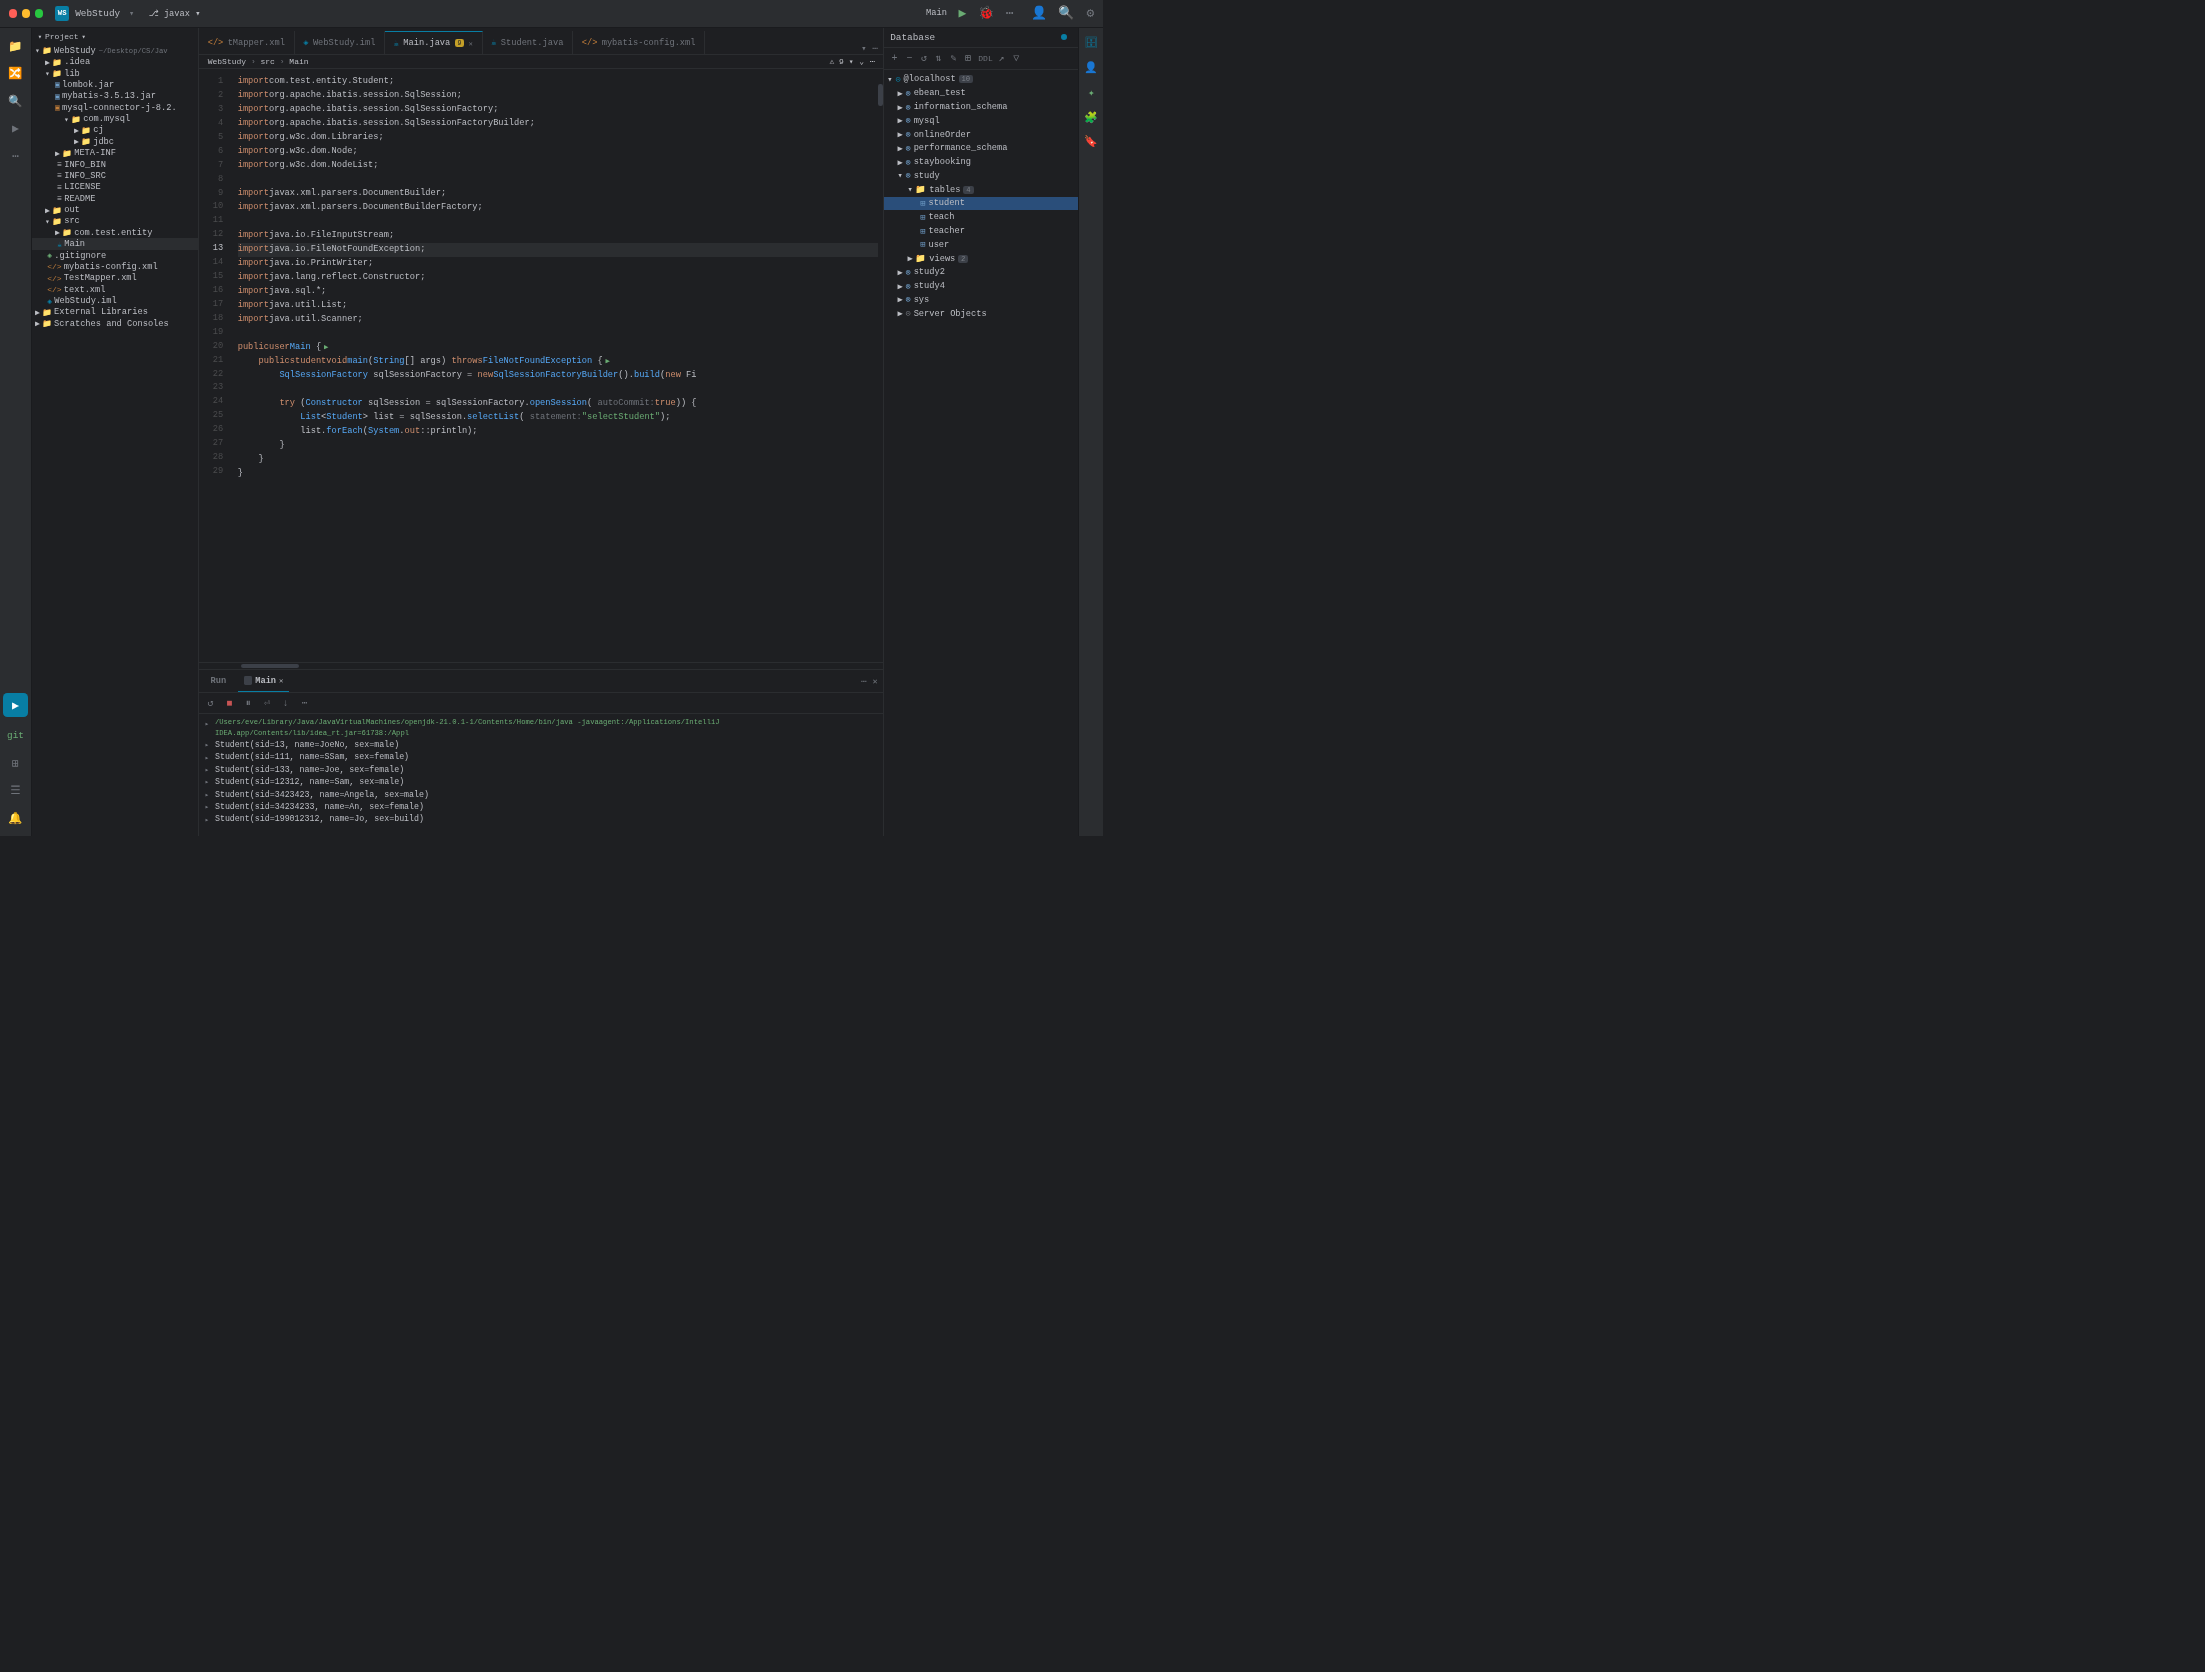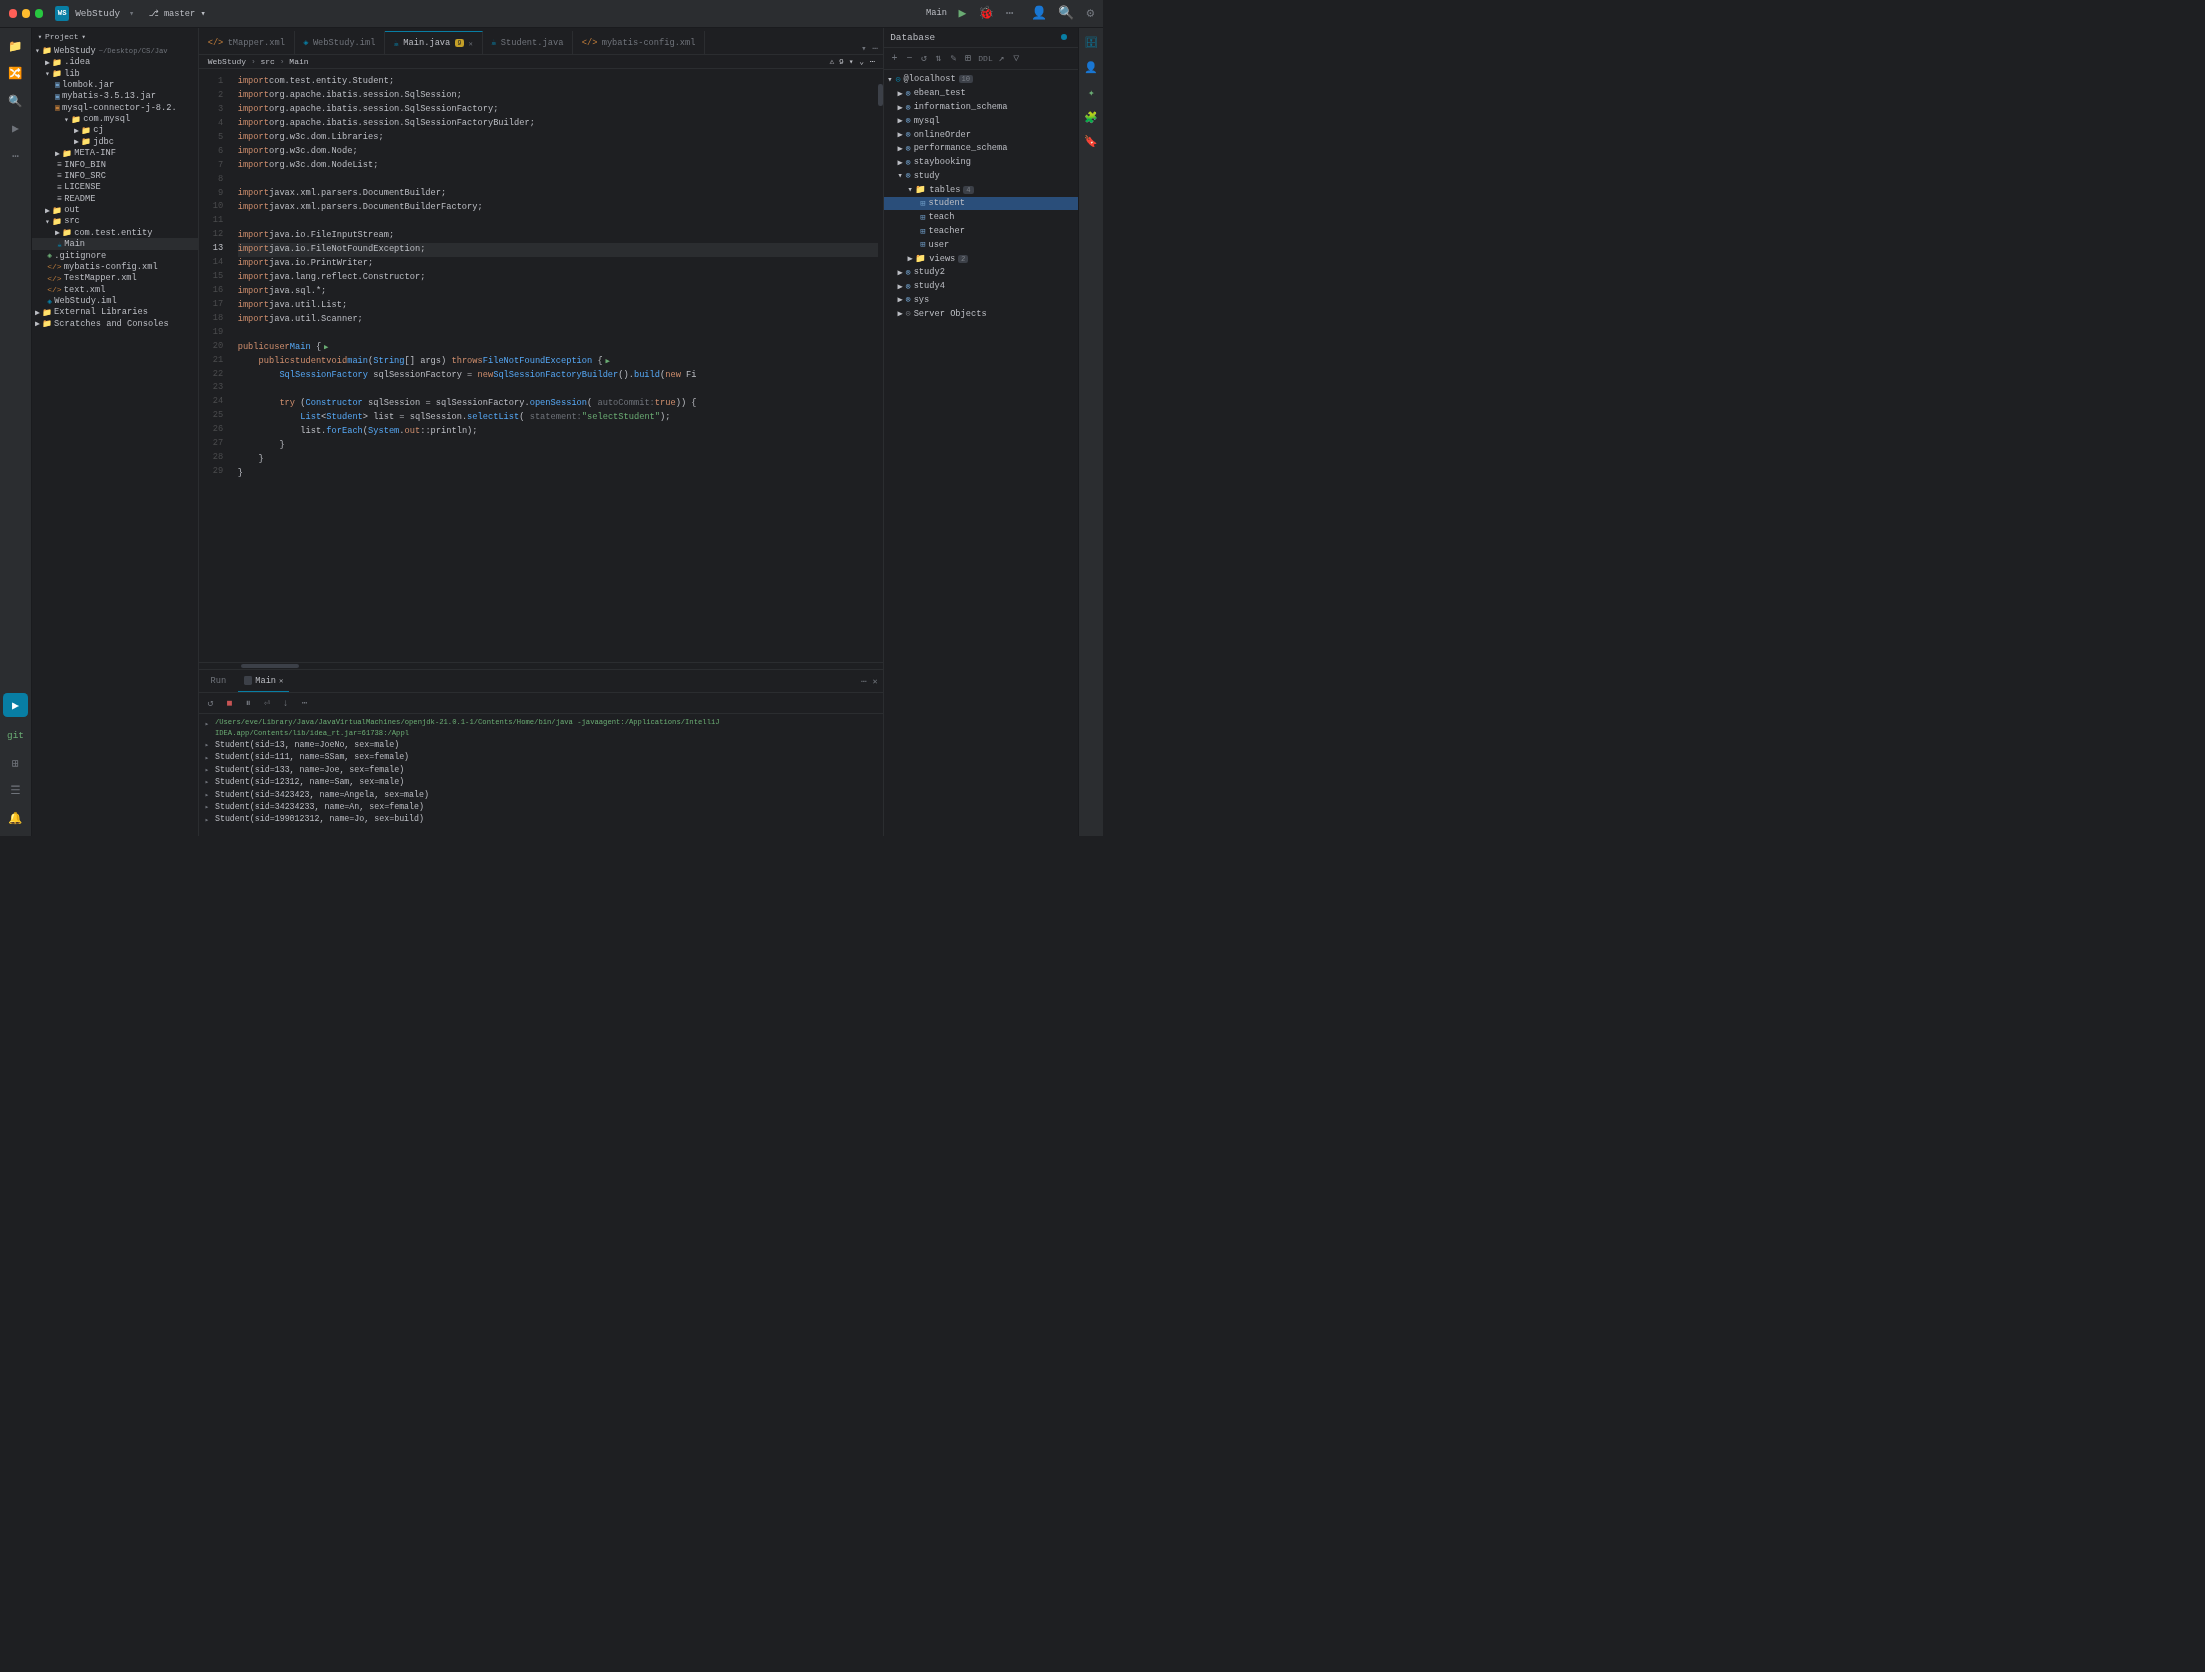--- a/index.html
+++ b/index.html
@@ -335,20 +335,21 @@
       gap: 5.8px;
     }
     .bottom-tab {
       font-size: 8.7px;
       color: #6f737a;
       cursor: pointer;
       padding: 0 5.8px;
       height: 100%;
       display: flex;
       align-items: center;
+      font-weight: bold;
     }
     .bottom-tab.active {
       color: #bcbec4;
       border-bottom: 1.4px solid #087ea4;
     }
     .bottom-tab .close { font-size: 7.2px; margin-left: 2.9px; }
     .bottom-actions {
       margin-left: auto;
       display: flex;
       gap: 5.8px;
@@ -434,21 +435,21 @@
 
 <div class="titlebar">
   <div class="traffic-lights">
     <div class="traffic-light tl-red"></div>
     <div class="traffic-light tl-yellow"></div>
     <div class="traffic-light tl-green"></div>
   </div>
   <div class="titlebar-logo">WS</div>
   <span class="titlebar-project">WebStudy</span>
   <span style="color:#6f737a;font-size:8.7px">▾</span>
-  <span class="titlebar-branch">⎇ <span>master</span> ▾</span>
+  <span class="titlebar-branch">⎇ <span>javax</span> ▾</span>
   <div class="titlebar-right">
     <span style="color:#bcbec4;font-size:8.7px">Main</span>
     <span style="color:#6aab73;font-size:13px;cursor:pointer">▶</span>
     <span style="color:#c07d3a;font-size:13px;cursor:pointer">🐞</span>
     <span style="color:#6f737a;font-size:13px;cursor:pointer">⋯</span>
     <span style="color:#6f737a;font-size:13px;cursor:pointer;margin-left:5.8px">👤</span>
     <span style="color:#6f737a;font-size:13px;cursor:pointer">🔍</span>
     <span style="color:#6f737a;font-size:13px;cursor:pointer">⚙</span>
   </div>
 </div>

